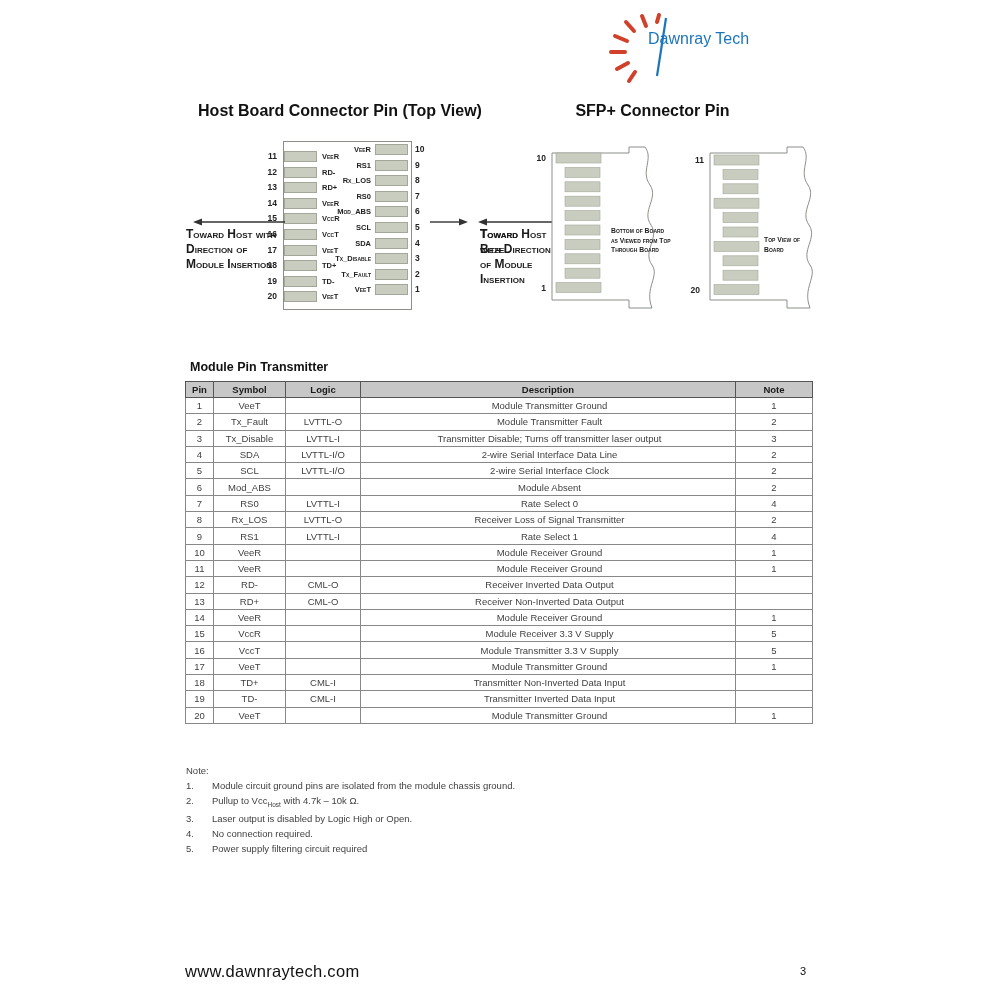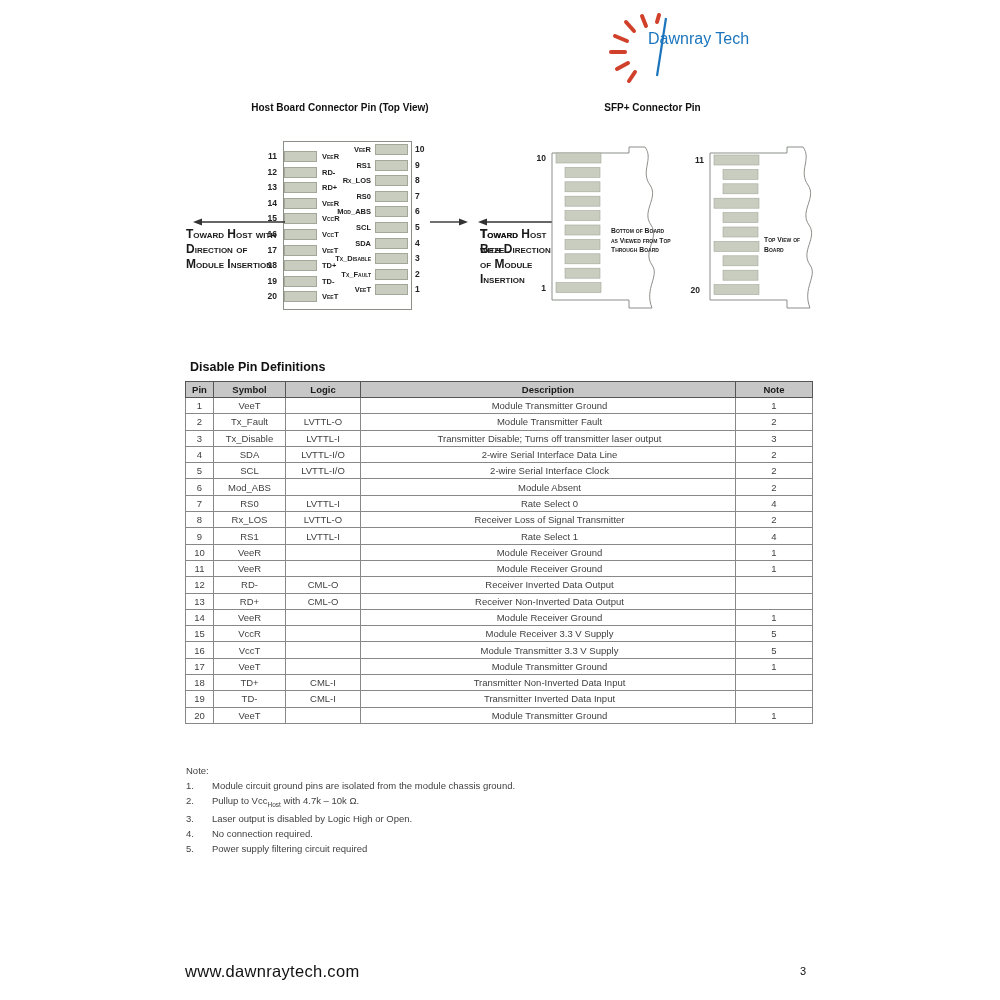--- a/index.html
+++ b/index.html
@@ -3,21 +3,21 @@
 <meta charset="utf-8">
 <style>
   html,body { margin:0; padding:0; background:#fff; }
   .page {
     position:relative; width:1000px; height:1000px; background:#ffffff;
     font-family:Liberation Sans, sans-serif; color:#222; overflow:hidden;
   }
   .abs { position:absolute; }
 
   
-  .diag-title { font-weight:bold; font-size:10px; color:#111; text-align:center; }
+  .diag-title { font-weight:bold; font-size:16px; color:#111; text-align:center; }
 
   
   .host-box { position:absolute; left:98px; top:6px; width:127px; height:167px;
               border:1px solid #8a8f88; background:#fff; }
   .pinnum { position:absolute; width:20px; text-align:right; font-weight:bold;
             font-size:8.5px; color:#222; }
   .pad { position:absolute; width:33px; height:11px; background:#c9cdc0;
          border:1px solid #a2a79a; box-sizing:border-box; }
   .pinlabel { position:absolute; font-weight:bold; font-size:7.5px; color:#222;
               font-variant:small-caps; white-space:nowrap; }
@@ -206,21 +206,21 @@
         <rect x="6" y="96.4" width="45" height="10" class="board-pad"></rect>
         <rect x="15" y="110.8" width="35" height="10" class="board-pad"></rect>
         <rect x="15" y="125.2" width="35" height="10" class="board-pad"></rect>
         <rect x="6" y="139.6" width="45" height="10" class="board-pad"></rect>
       </g>
   </svg>
   <div class="abs board-num" style="left:686px; top:155px;">11</div>
   <div class="abs board-num" style="left:682px; top:285px;">20</div>
   <div class="abs board-caption" style="left:764px; top:235px; width:52px;">Top View of Board</div>
 
-  <div class="abs tbl-title" style="left:190px; top:360px;">Disable Pin Definitions</div>
+  <div class="abs tbl-title" style="left:190px; top:360px;">Module Pin Transmitter</div>
 
   <table class="pins">
     <colgroup>
       <col style="width:28px">
         <col style="width:72px">
         <col style="width:75px">
       <col style="width:375px">
         <col style="width:77px">
     </colgroup>
     <thead>

